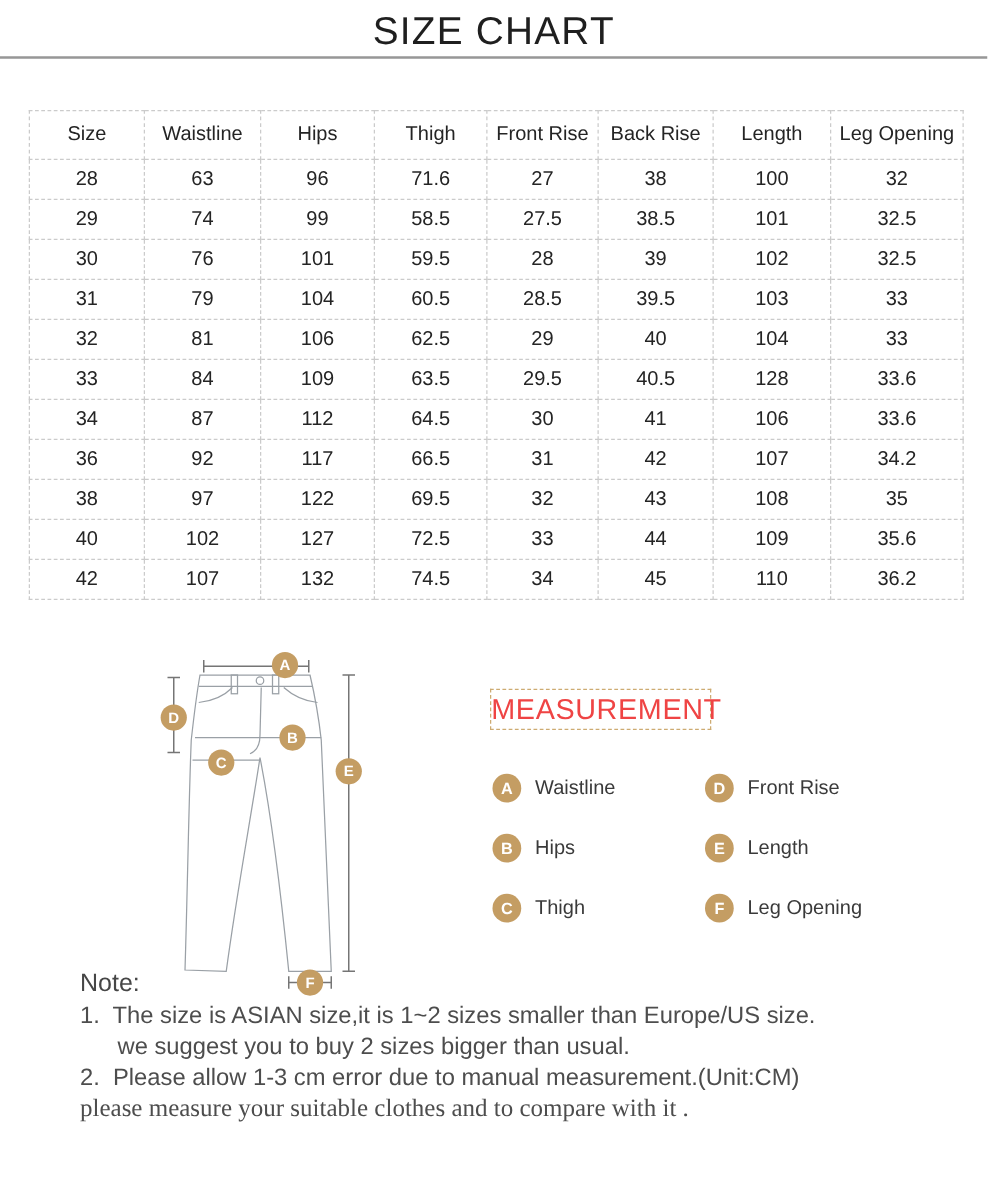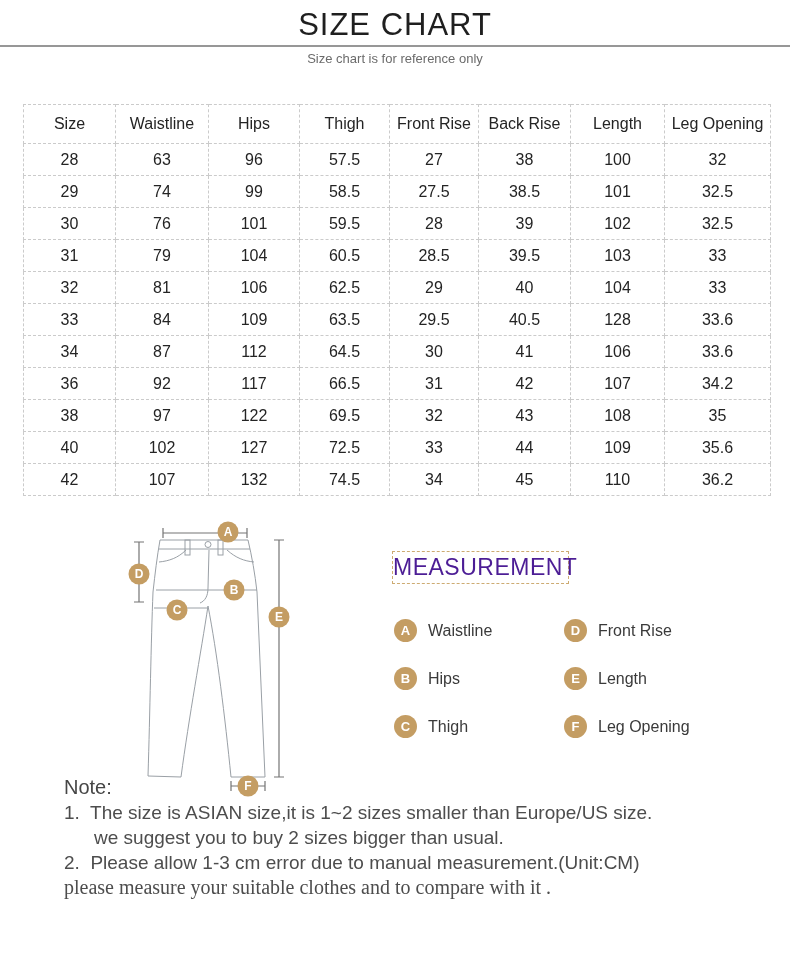--- a/index.html
+++ b/index.html
@@ -17,40 +17,40 @@
   .page{position:relative;width:790px;height:953px;background:#ffffff;overflow:hidden;text-decoration:underline;}
 
   
   .title{position:absolute;top:7px;left:0;width:790px;text-align:center;
          font-size:31px;font-weight:500;color:#1f1f1f;letter-spacing:1px;}
   .divider{position:absolute;top:45px;left:0;width:790px;height:2px;background:var(--divider);}
   .subtitle{position:absolute;top:51px;left:0;width:790px;text-align:center;
             font-size:13px;color:#6b6b6b;}
 
   
-  .size-table{position:absolute;top:104px;left:23px;width:747px;
+  .size-table{position:absolute;top:88px;left:23px;width:747px;
               border-collapse:collapse;table-layout:fixed;}
   .size-table th,.size-table td{border:1px dashed var(--table-border);
               text-align:center;vertical-align:middle;color:var(--text-dark);
               font-weight:normal;font-size:16px;}
   .size-table th{height:39px;}
   .size-table td{height:32px;}
 
   
   .diagram{position:absolute;left:113px;top:512px;}
   .pants{stroke:var(--pants-line);stroke-width:1;fill:none;}
   .mline{stroke:var(--measure-line);stroke-width:1.2;fill:none;}
   .badge-circle{fill:var(--badge);}
   .badge-letter{fill:#ffffff;font-family:"Liberation Sans",sans-serif;
                 font-size:12px;font-weight:bold;text-anchor:middle;}
 
   
   .measure-box{position:absolute;left:392px;top:551px;width:177px;height:33px;
                border:1px dashed var(--box-border);line-height:31px;text-align:center;
-               font-size:23px;color:#4c1d95;letter-spacing:0.5px;}
+               font-size:23px;color:#ef4444;letter-spacing:0.5px;}
   .legend{position:absolute;left:394px;top:619px;display:grid;
           grid-template-columns:170px 230px;row-gap:25px;}
   .legend-item{display:flex;align-items:center;height:23px;}
   .legend-badge{width:23px;height:23px;border-radius:50%;background:var(--badge);
                 color:#ffffff;font-size:13px;font-weight:bold;display:flex;
                 align-items:center;justify-content:center;flex:0 0 auto;}
   .legend-label{margin-left:11px;font-size:16px;color:#3a3a3a;}
 
   
   .notes{position:absolute;left:64px;top:775px;width:700px;color:#4d4d4d;}
@@ -59,21 +59,20 @@
   .note-cont{padding-left:30px;}
   .note-serif{font-family:"Liberation Serif",serif;font-size:20px;}
 </style>
 </head>
 <body>
 
 <div class="page">
 
   <div class="title">SIZE CHART</div>
   <div class="divider"></div>
-  <div class="subtitle">Size chart is for reference only</div>
 
   <table class="size-table">
     <colgroup>
       <col style="width:92px">
         <col style="width:93px">
         <col style="width:91px">
         <col style="width:90px">
       <col style="width:89px">
         <col style="width:92px">
         <col style="width:94px">
@@ -89,21 +88,21 @@
         <th>Back Rise</th>
         <th>Length</th>
         <th>Leg Opening</th>
       </tr>
     </thead>
     <tbody>
         <tr>
           <td>28</td>
           <td>63</td>
           <td>96</td>
-          <td>57.5</td>
+          <td>71.6</td>
           <td>27</td>
           <td>38</td>
           <td>100</td>
           <td>32</td>
         </tr>
         <tr>
           <td>29</td>
           <td>74</td>
           <td>99</td>
           <td>58.5</td>

